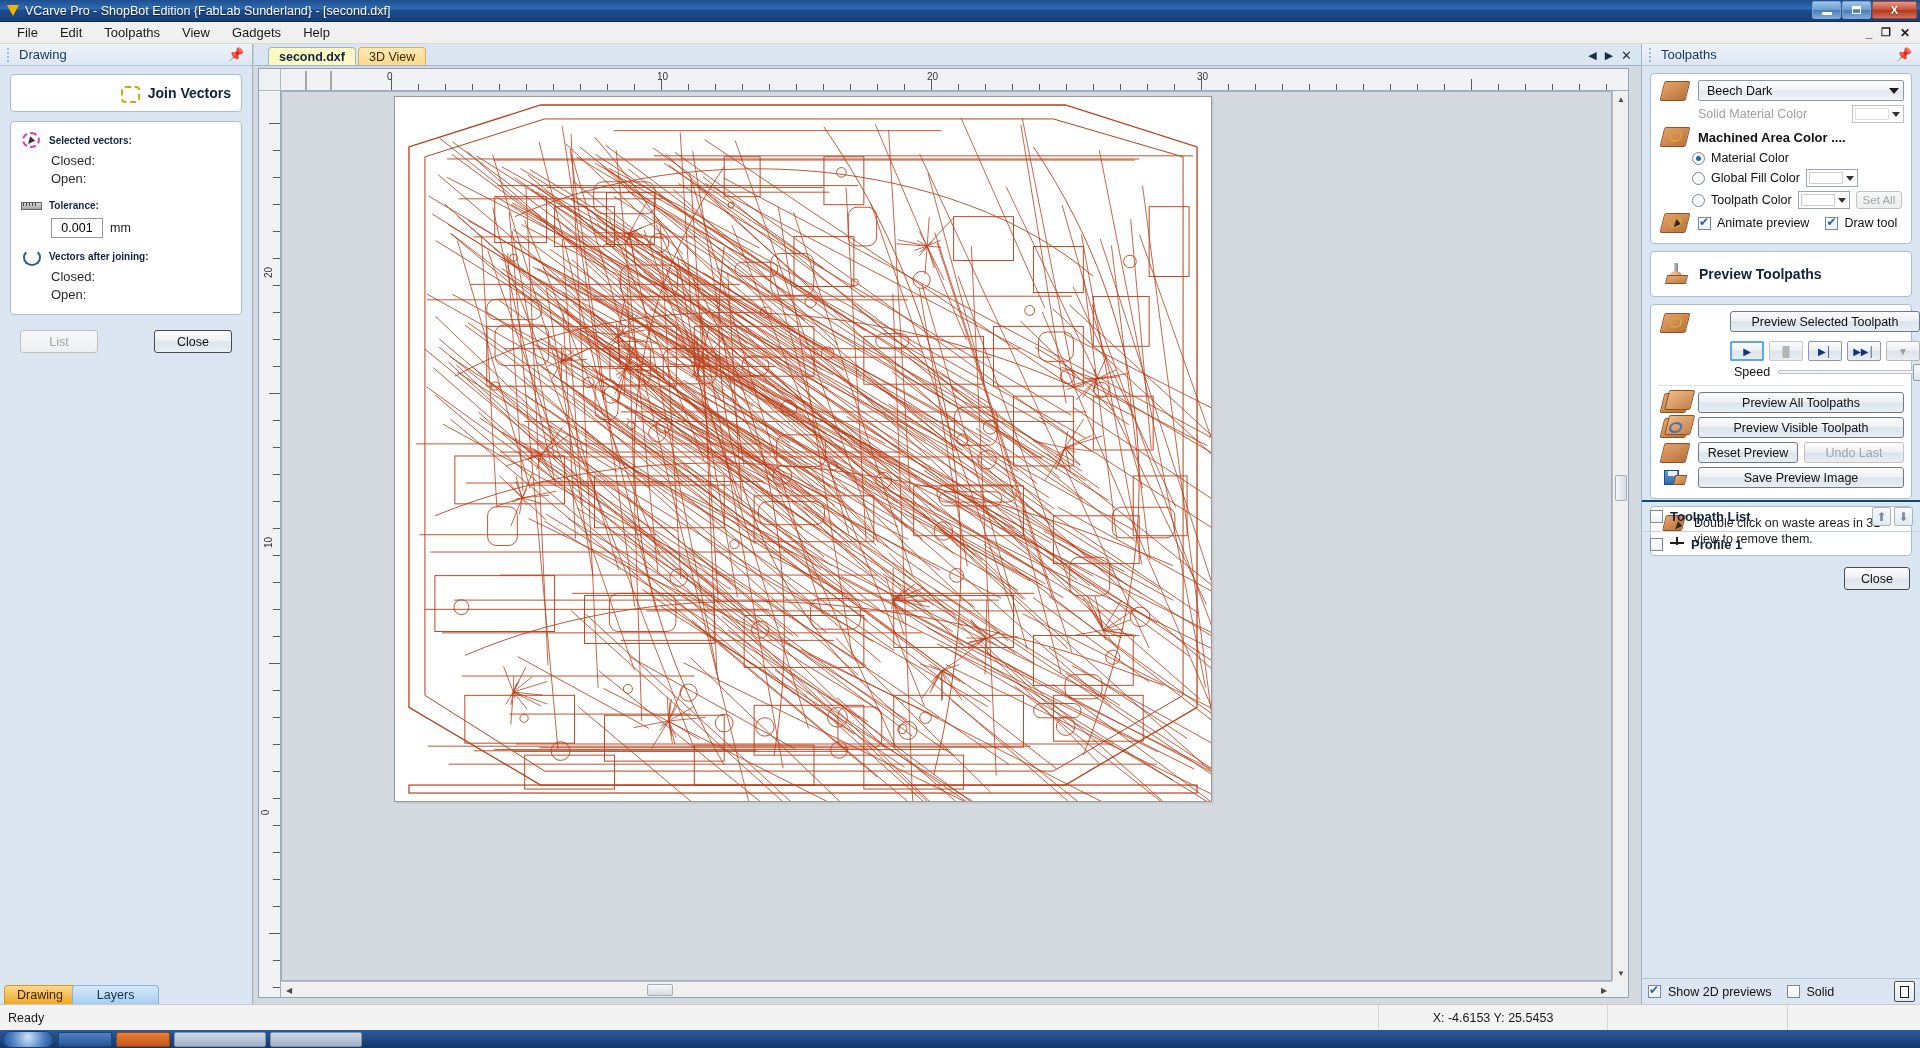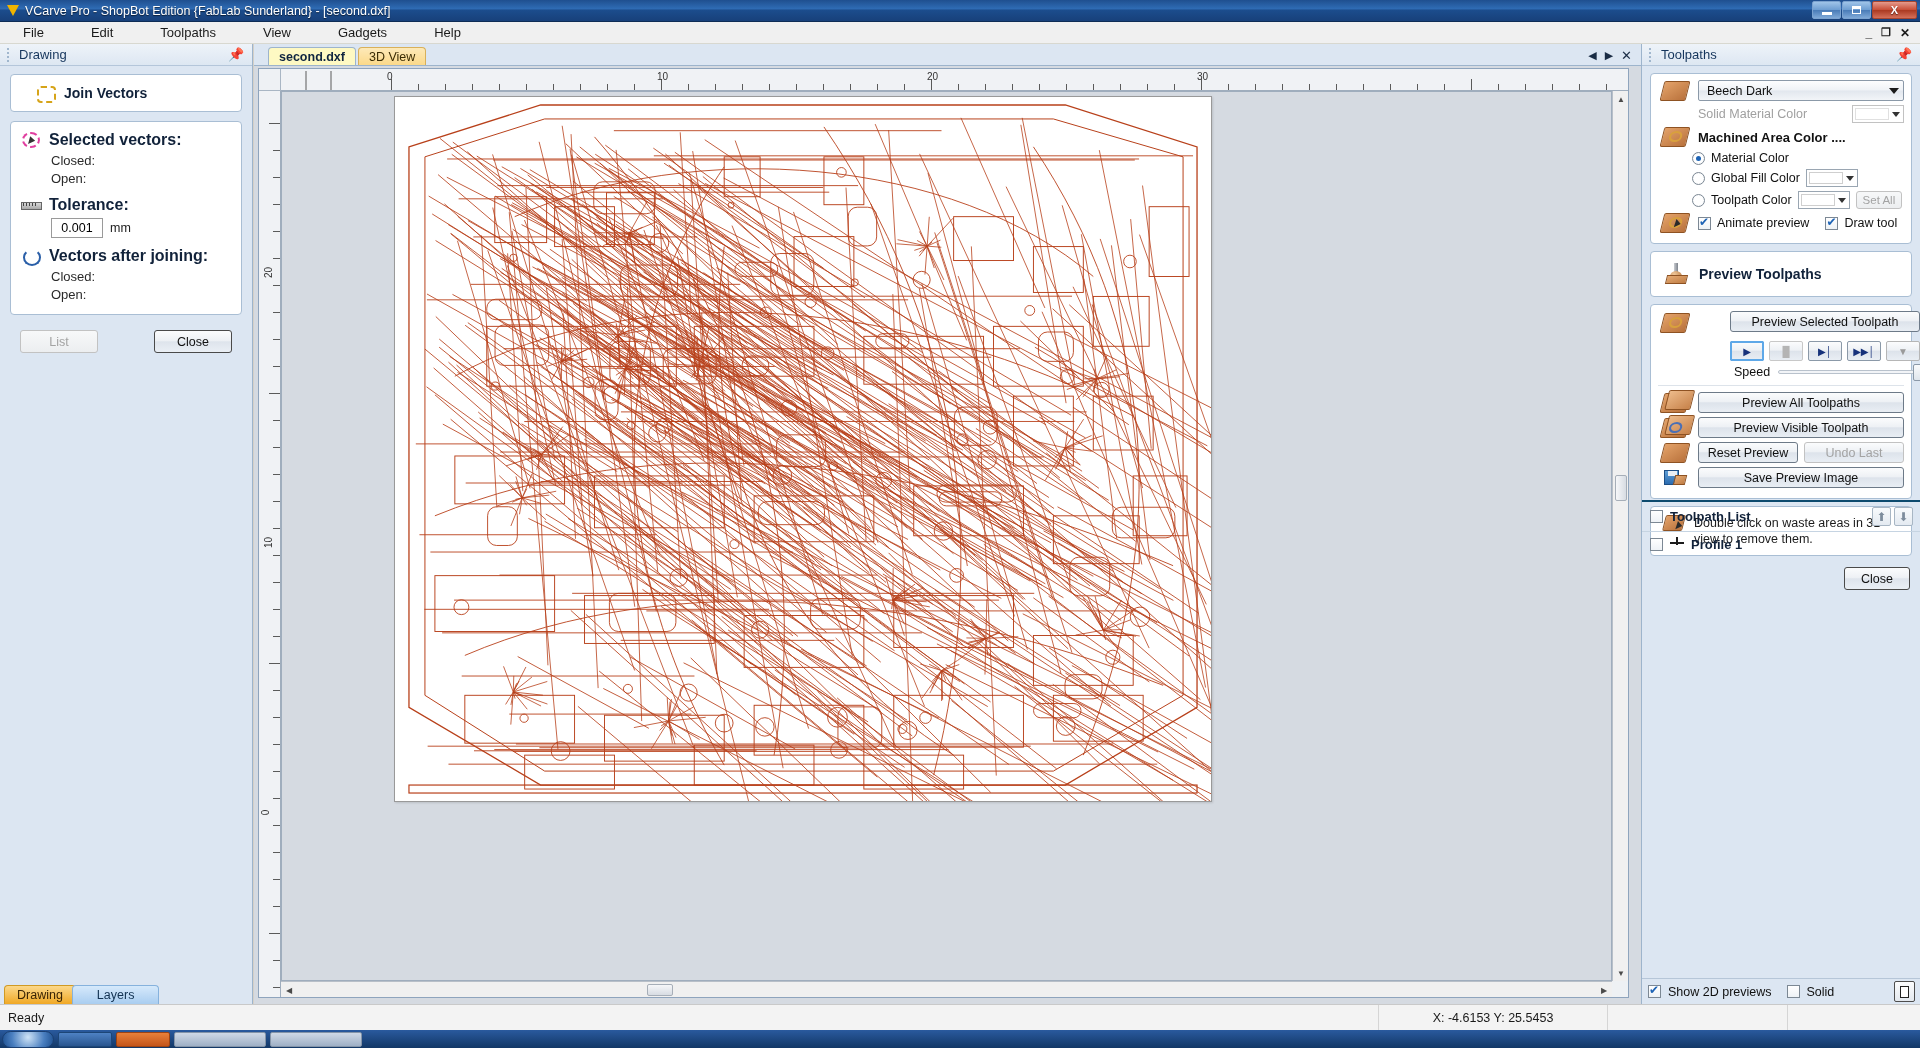--- a/index.html
+++ b/index.html
@@ -52,23 +52,22 @@
   }
   .winbtn .mini-box {
     width: 9px; height: 8px; border: 1.5px solid #fff; border-top-width: 3px;
   }
   .winbtn .mini-dash { width: 10px; height: 3px; background: #fff; margin-top: 7px; }
 
   
   .menubar {
     position: absolute; left: 0; top: 22px; width: 1920px; height: 22px;
     background: #f0f0f0;
-    display: flex; align-items: center; padding-left: 12px;
+    display: flex; align-items: center; padding-left: 6px;
     border-bottom: 1px solid #d8d8d0;
-    gap: 25px;
   }
   .menuitem {
     padding: 3px 11px; font-size: 13px; color: #1a1a1a; cursor: default;
   }
 
   
   .panel-header {
     height: 22px; display: flex; align-items: center;
     background: linear-gradient(to bottom, #eef3f9, #dde7f2);
     border-bottom: 1px solid #b4c6da;
@@ -87,27 +86,28 @@
     background: #dce6f2;
     border-right: 1px solid #9db4cc;
   }
   .lp-body { padding: 8px 10px 0 10px; }
   .group-box {
     background: #ffffff; border: 1px solid #a9bed4; border-radius: 4px;
     margin-bottom: 9px;
   }
   .title-row {
     display: flex; align-items: center; gap: 9px;
-    padding: 9px 24px;
+    padding: 9px 10px;
+    justify-content: flex-end;
   }
   .title-row .label { font-weight: bold; font-size: 14px; color: #11223a; }
 
   .sect { padding: 9px 10px 11px 10px; }
   .sect-row { display: flex; align-items: center; gap: 8px; margin-bottom: 3px; }
-  .sect-head { font-weight: bold; font-size: 16px; color: #11223a; }
+  .sect-head { font-weight: bold; font-size: 10px; color: #11223a; }
   .sub-line { font-size: 13px; color: #2a2a2a; margin-left: 30px; line-height: 1.35; }
   .tol-input-row { margin-left: 30px; display: flex; align-items: center; gap: 7px; margin-top: 4px; }
   .tol-input {
     width: 52px; height: 20px; border: 1px solid #9a9a9a; background: #fff;
     font-size: 12.5px; text-align: center; padding: 0;
     font-family: "Liberation Sans", sans-serif;
   }
   .unit { font-size: 12.5px; color: #222; }
   .spacer8 { height: 9px; }
 

